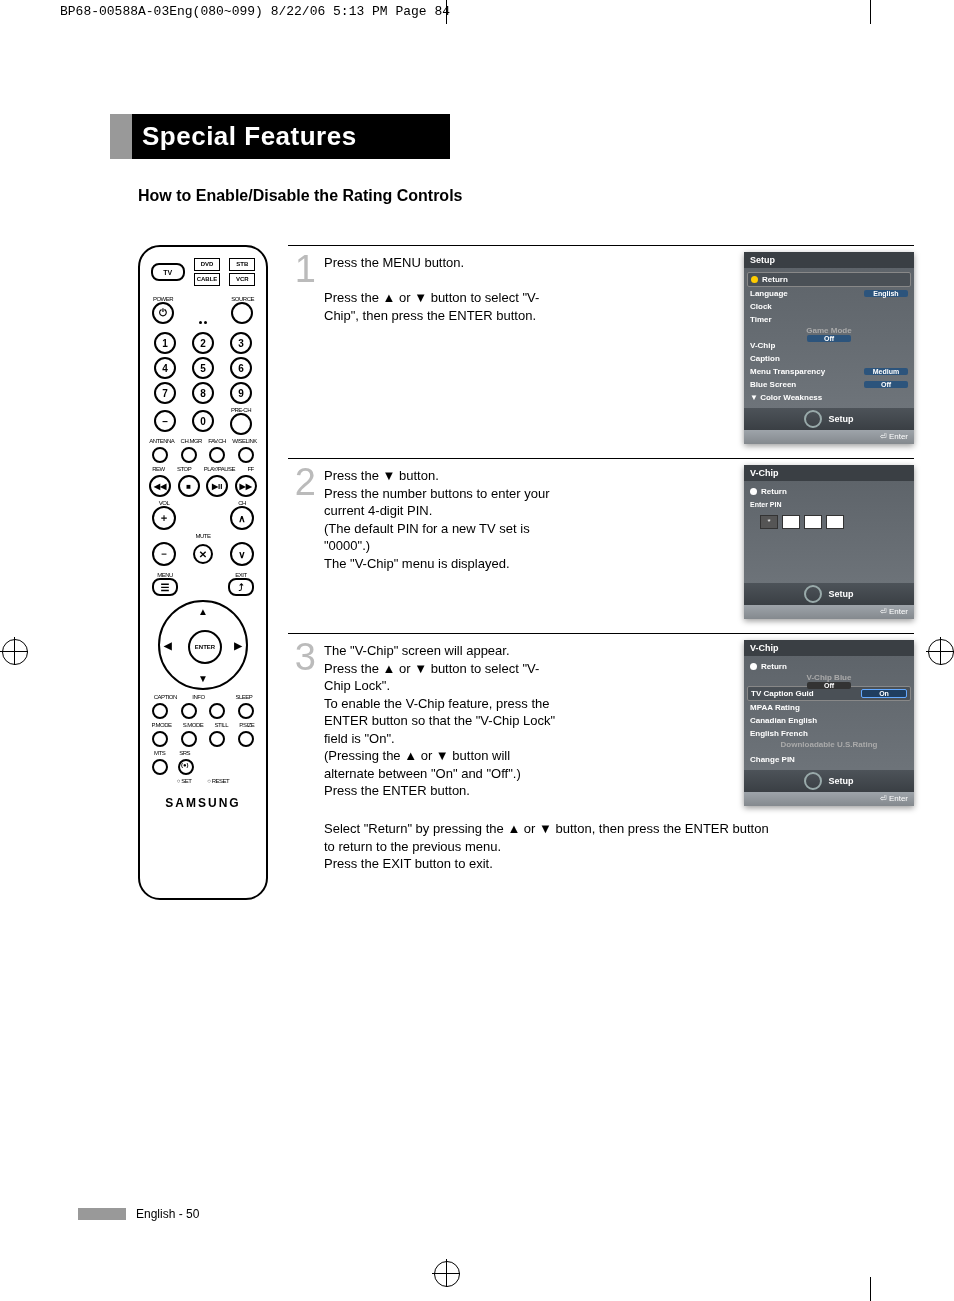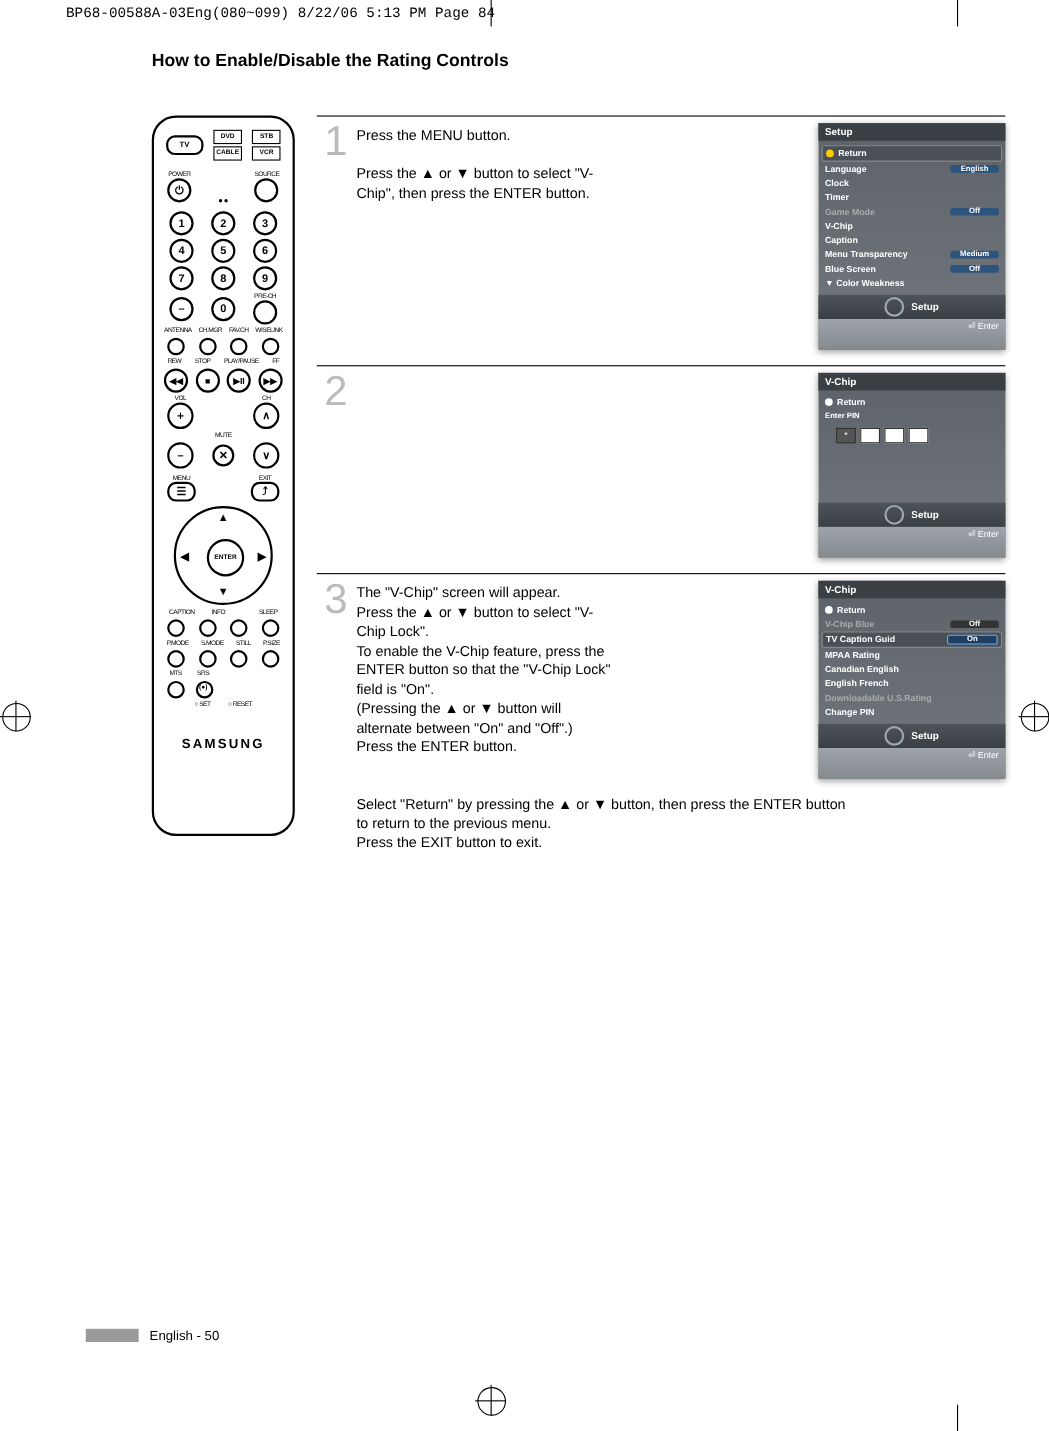--- a/index.html
+++ b/index.html
@@ -78,21 +78,21 @@
     font-size: 8px;
     font-weight: bold;
     text-align: center;
   }
   .remote .row { display:flex; justify-content:space-around; align-items:center; margin:3px 0; }
   .remote .row2 { display:flex; justify-content:space-between; align-items:center; margin:3px 6px; }
   .remote .btn-o { width:18px; height:18px; border:2px solid #000; border-radius:50%; display:flex; align-items:center; justify-content:center; font-size:10px; font-weight:bold; }
   .remote .btn-small-o { width:12px; height:12px; border:2px solid #000; border-radius:50%; }
   .remote .btn-rect { width:24px; height:11px; border:1px solid #000; font-size:6px; line-height:11px; overflow:hidden;}
   .remote .lbl { font-size:6px; font-weight:normal; letter-spacing:-0.5px;}
-  .remote .brand { font-weight:bold; font-size:12px; letter-spacing:2px; margin-top:25px;}
+  .remote .brand { font-weight:bold; font-size:12px; letter-spacing:2px; margin-top:12px;}
   .remote .pill { width:30px; height:14px; border:2px solid #000; border-radius:8px; display:flex; align-items:center; justify-content:center; font-size:10px;}
   .remote .dpad { position:relative; width:90px; height:90px; margin:4px auto; }
   .remote .dpad-outer { position:absolute; inset:0; border:2px solid #000; border-radius:50%; }
   .remote .dpad-inner { position:absolute; top:30px; left:30px; width:30px; height:30px; border:2px solid #000; border-radius:50%; font-size:6px; line-height:30px;}
   .remote .dpad-arrow { position:absolute; font-size:10px;}
   .remote .tri { font-size:8px; }
 
   
   .right-col { flex:1; padding-right:40px; }
   .step-block { display:flex; align-items:flex-start; gap:8px; }
@@ -134,38 +134,38 @@
   }
   .osd-title {
     background: #3a3f44;
     padding: 3px 6px;
     font-weight: bold;
     font-size:9px;
   }
   .osd-body { padding: 4px 6px 4px 6px; }
   .osd-body .mi { display:flex; align-items:center; justify-content:space-between; height:13px; font-weight:bold; font-size:8px;}
   .osd-body .mi.sel { background:#4a5056; border:1px solid #888; border-radius:2px; padding:0 3px; margin:0 -3px;}
-  .osd-body .dim { color: #aaa; }
+  .osd-body .dim { color: #aaa; flex-direction: column; }
   .osd-body .hl { background:#2c547c; color:#fff; padding:0 4px; border-radius:2px; font-size:7px; min-width:36px; text-align:center;}
   .osd-body .hl-sel { background:#1f3e60; color:#fff; padding:0 4px; border-radius:2px; font-size:7px; min-width:36px; text-align:center; border:1px solid #6af;}
   .osd-body .bullet { width:7px; height:7px; border-radius:50%; background:#fff; display:inline-block; margin-right:4px; vertical-align:middle;}
   .osd-footer1 {
     background: linear-gradient(#4d5359, #3a3f44);
     height: 22px;
     display:flex;
     align-items:center;
     justify-content:center;
     gap:6px;
     font-weight:bold;
     font-size:9px;
   }
   .osd-gear { width:14px; height:14px; border:2px solid #9aa; border-radius:50%; position:relative;}
   .osd-footer2 {
     background: linear-gradient(#9ea4aa, #84898e);
-    height: 28px;
+    height: 14px;
     text-align:right;
     padding:0 6px;
     font-size:8px;
     line-height:14px;
   }
   .pin-boxes { display:flex; gap:4px; margin:4px 0 50px 10px;}
   .pin-box { width:16px; height:12px; background:#fff; border:1px solid #333;}
   .pin-box.first { background:#555; color:#fff; text-align:center; font-size:8px; line-height:12px;}
 
   .page-footer {
@@ -197,20 +197,24 @@
       <div class="crop-plus-v"></div>
       <div class="crop-circ"></div>
   </div>
   <div class="crop-bot" style="left:432px;">
     <div class="crop-plus-h"></div>
       <div class="crop-plus-v"></div>
       <div class="crop-circ"></div>
   </div>
   <div class="crop-v" style="left:870px; bottom:0; height:24px; top:auto"></div>
 
+  <div class="section-title-wrap">
+    <div class="section-title-bar"></div>
+    <div class="section-title">Special Features</div>
+  </div>
 
   <div class="section-subtitle">How to Enable/Disable the Rating Controls</div>
 
   <div class="content">
 
     <div class="remote">
       <div class="row">
         <span class="pill" style="font-size:7px">TV</span>
         <div style="display:flex;flex-direction:column;gap:2px">
           <span class="btn-rect">DVD</span>
@@ -414,20 +418,26 @@
                 <span>Setup</span>
               </div>
             <div class="osd-footer2">⏎ <span>Enter</span></div>
           </div>
         </div>
       </div>
 
       <div class="step-row">
         <div class="step-block" style="flex:1">
           <div class="step-num">2</div>
+          <div class="step-text">
+            <span>Press the ▼ button.</span><br>
+            <span>Press the number buttons to enter your current 4-digit PIN.</span><br>
+            <span>(The default PIN for a new TV set is "0000".)</span><br>
+            <span>The "V-Chip" menu is displayed.</span>
+          </div>
         </div>
         <div class="step-menu">
           <div class="osd">
             <div class="osd-title">V-Chip</div>
             <div class="osd-body">
               <div class="mi">
                   <span><span class="bullet"></span><span>Return</span></span>
                 </div>
               <div class="mi" style="font-size:7px;">
                   <span>Enter PIN</span>

